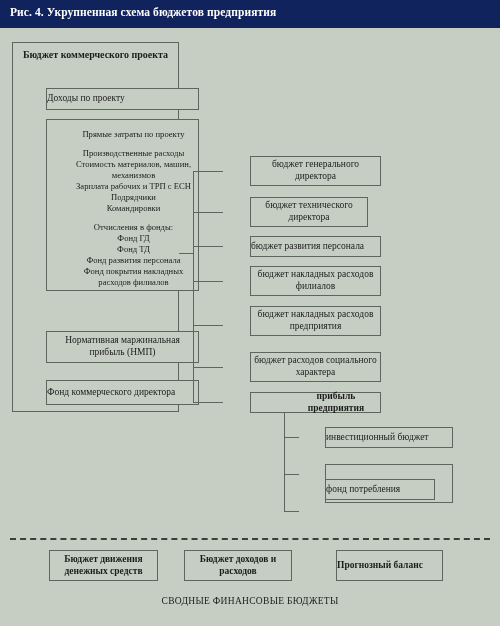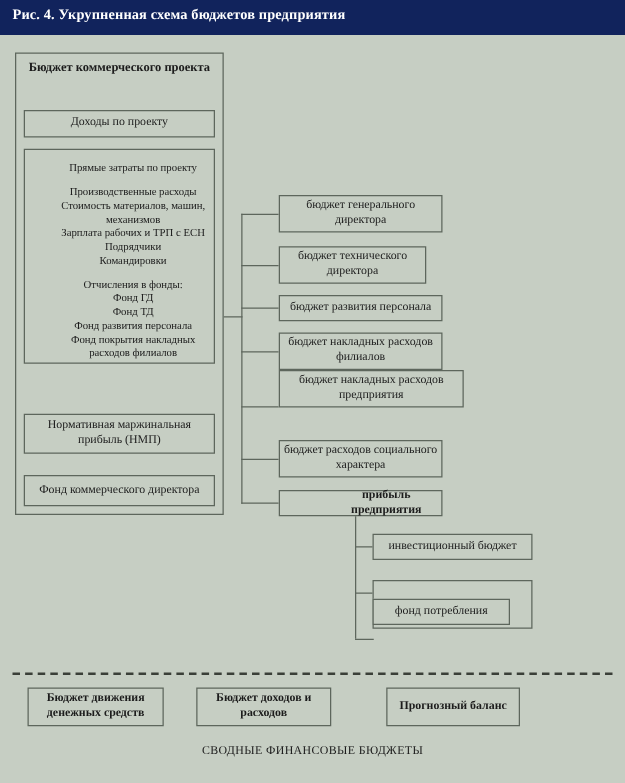--- a/index.html
+++ b/index.html
@@ -34,24 +34,24 @@
   }
 
   
   .box {
     position: absolute;
     box-sizing: border-box;
     border: 1.4px solid #5d665c;
     background: #c6cec3;
     display: flex;
     align-items: center;
-    justify-content: center;
     text-align: center;
     line-height: 1.22;
     font-size: 9.5px;
+    margin-left: 27px;
   }
   .box.bold { font-weight: bold; }
 
   
   #project-container {
     position: absolute;
     left: 12px; top: 42px;
     width: 167px; height: 370px;
     box-sizing: border-box;
     border: 1.6px solid #5d665c;
@@ -167,21 +167,21 @@
 </div>
 <div class="box" style="left:223px; top:197px; width:118px; height:30px;">
   <span>бюджет технического директора</span>
 </div>
 <div class="box" style="left:223px; top:236px; width:131px; height:21px;">
   <span>бюджет развития персонала</span>
 </div>
 <div class="box" style="left:223px; top:266px; width:131px; height:30px;">
   <span>бюджет накладных расходов филиалов</span>
 </div>
-<div class="box" style="left:223px; top:296px; width:148px; height:30px;">
+<div class="box" style="left:223px; top:306px; width:131px; height:30px;">
   <span>бюджет накладных расходов предприятия</span>
 </div>
 <div class="box" style="left:223px; top:352px; width:131px; height:30px;">
   <span>бюджет расходов социального характера</span>
 </div>
 <div class="box bold" style="left:223px; top:392px; width:131px; height:21px;padding-left:41px;">
   <span>прибыль предприятия</span>
 </div>
 
 <div class="line-v" style="left:284px; top:413px; width:1.4px; height:98px;"></div>

